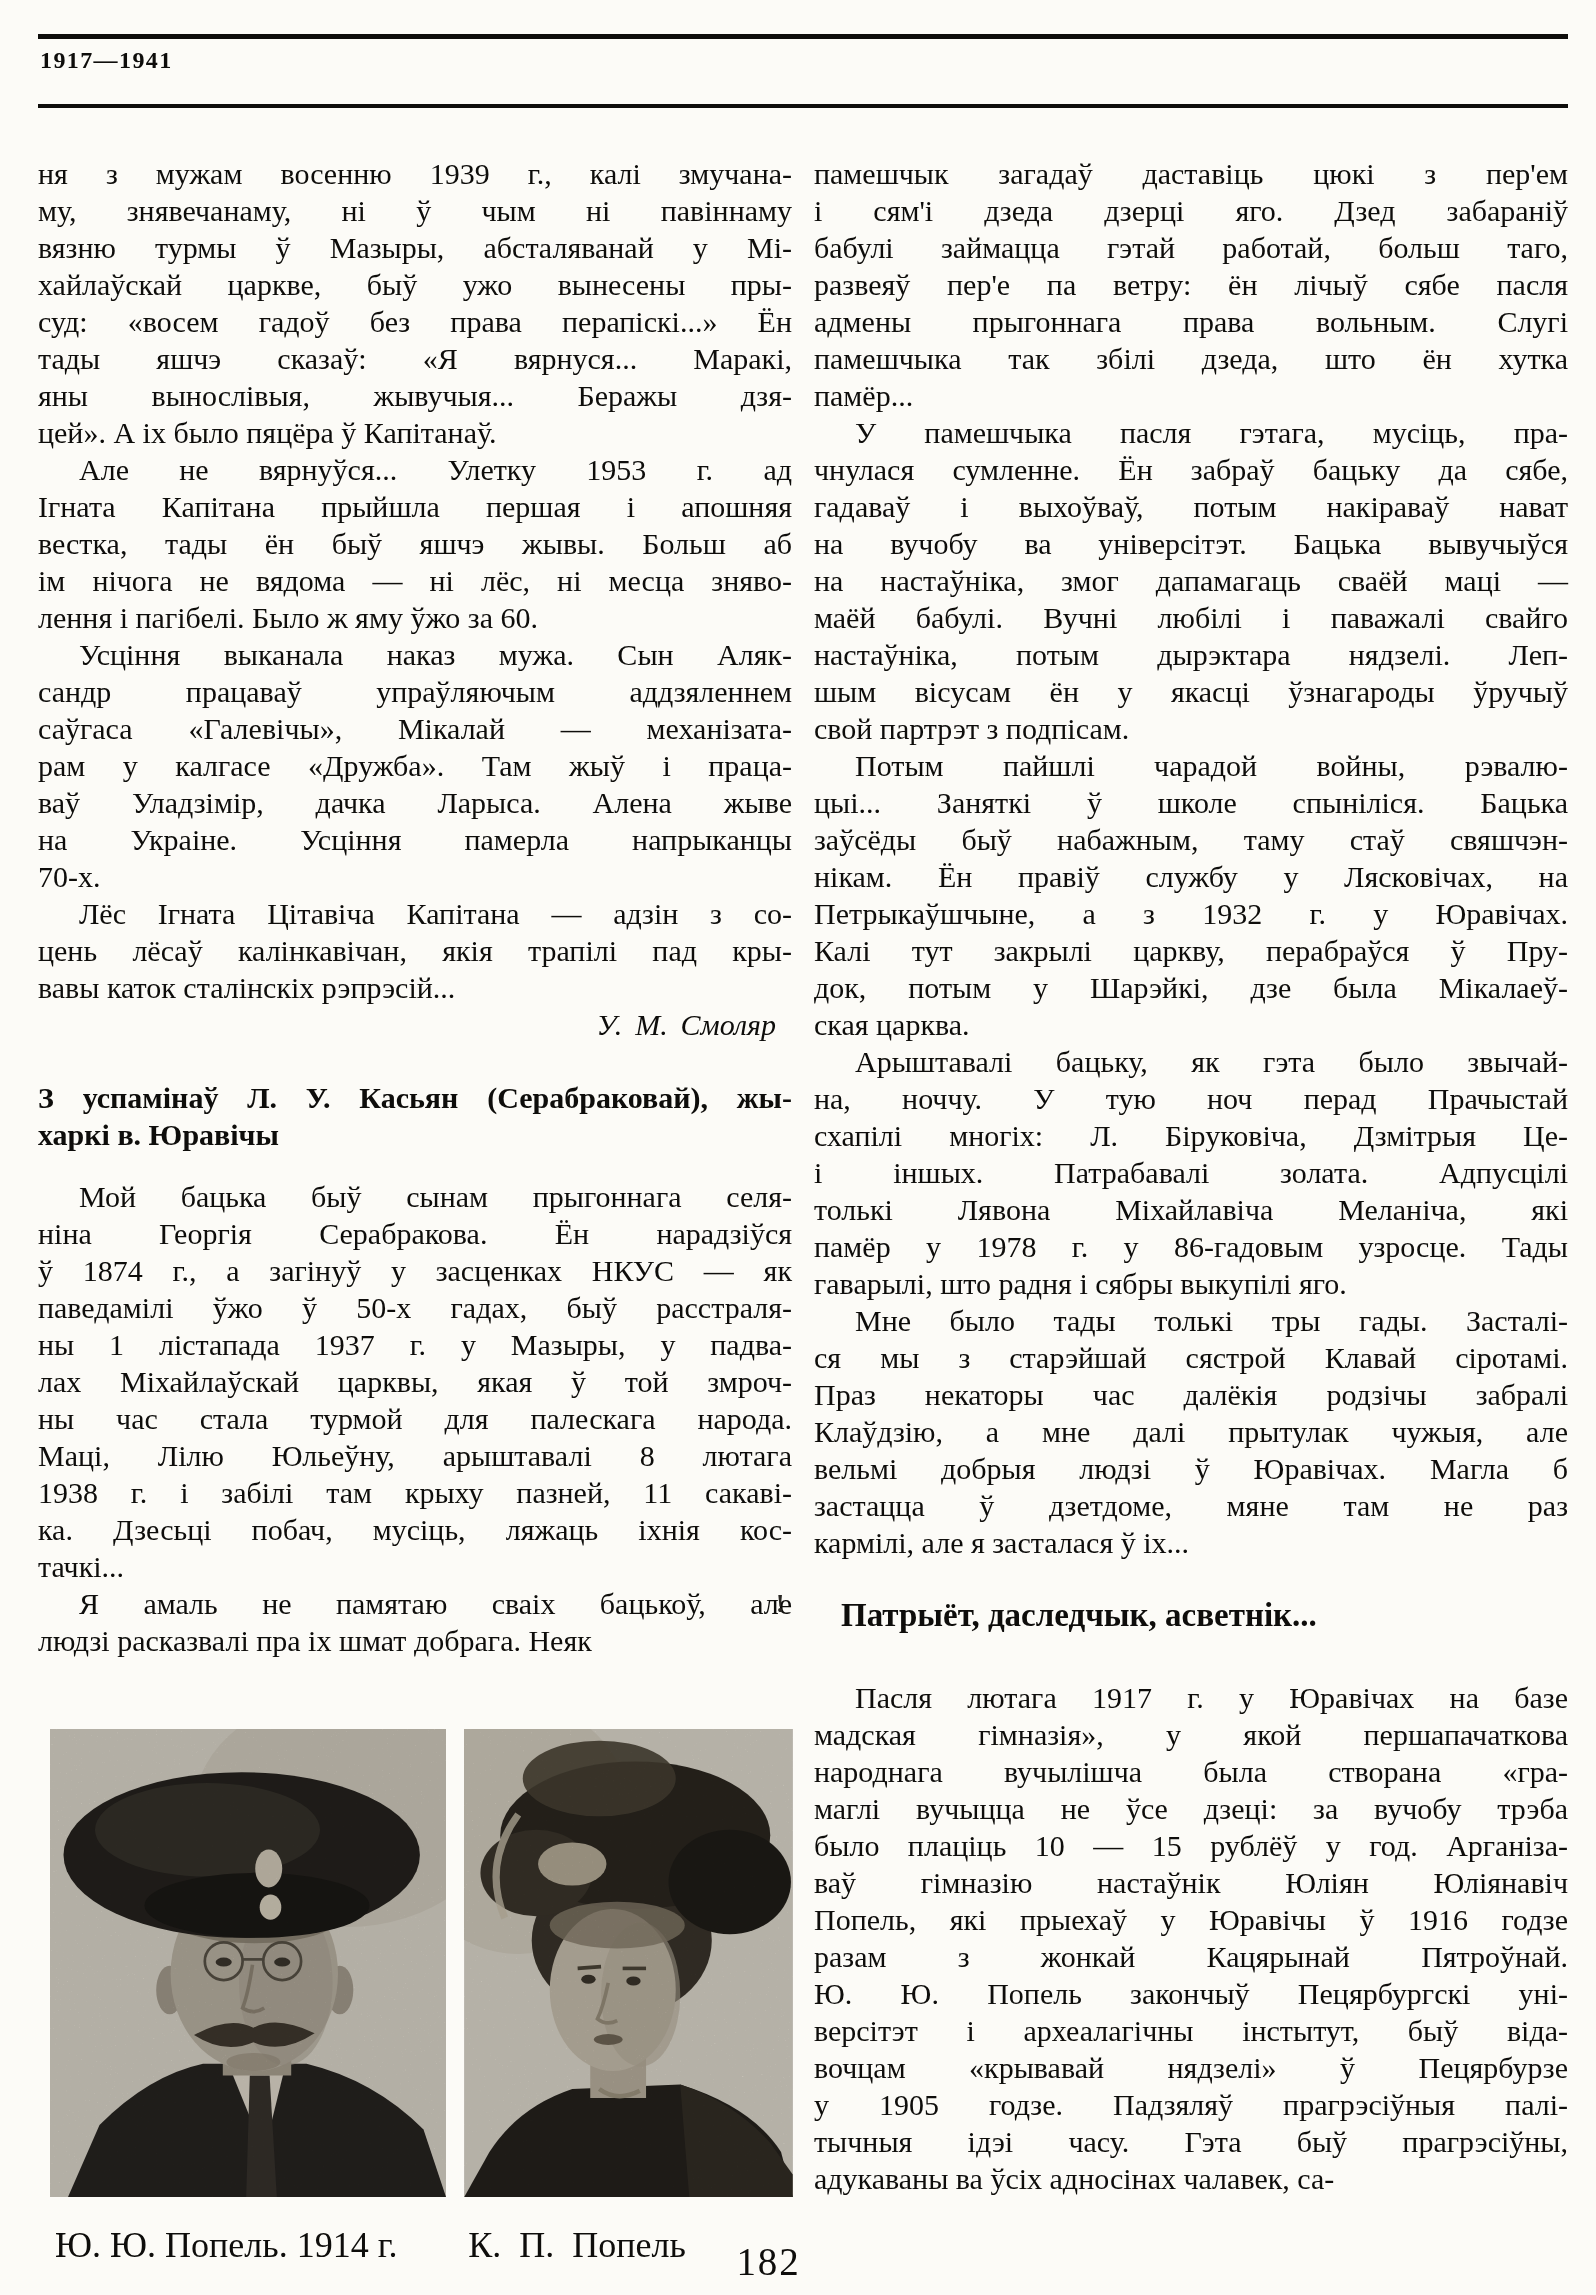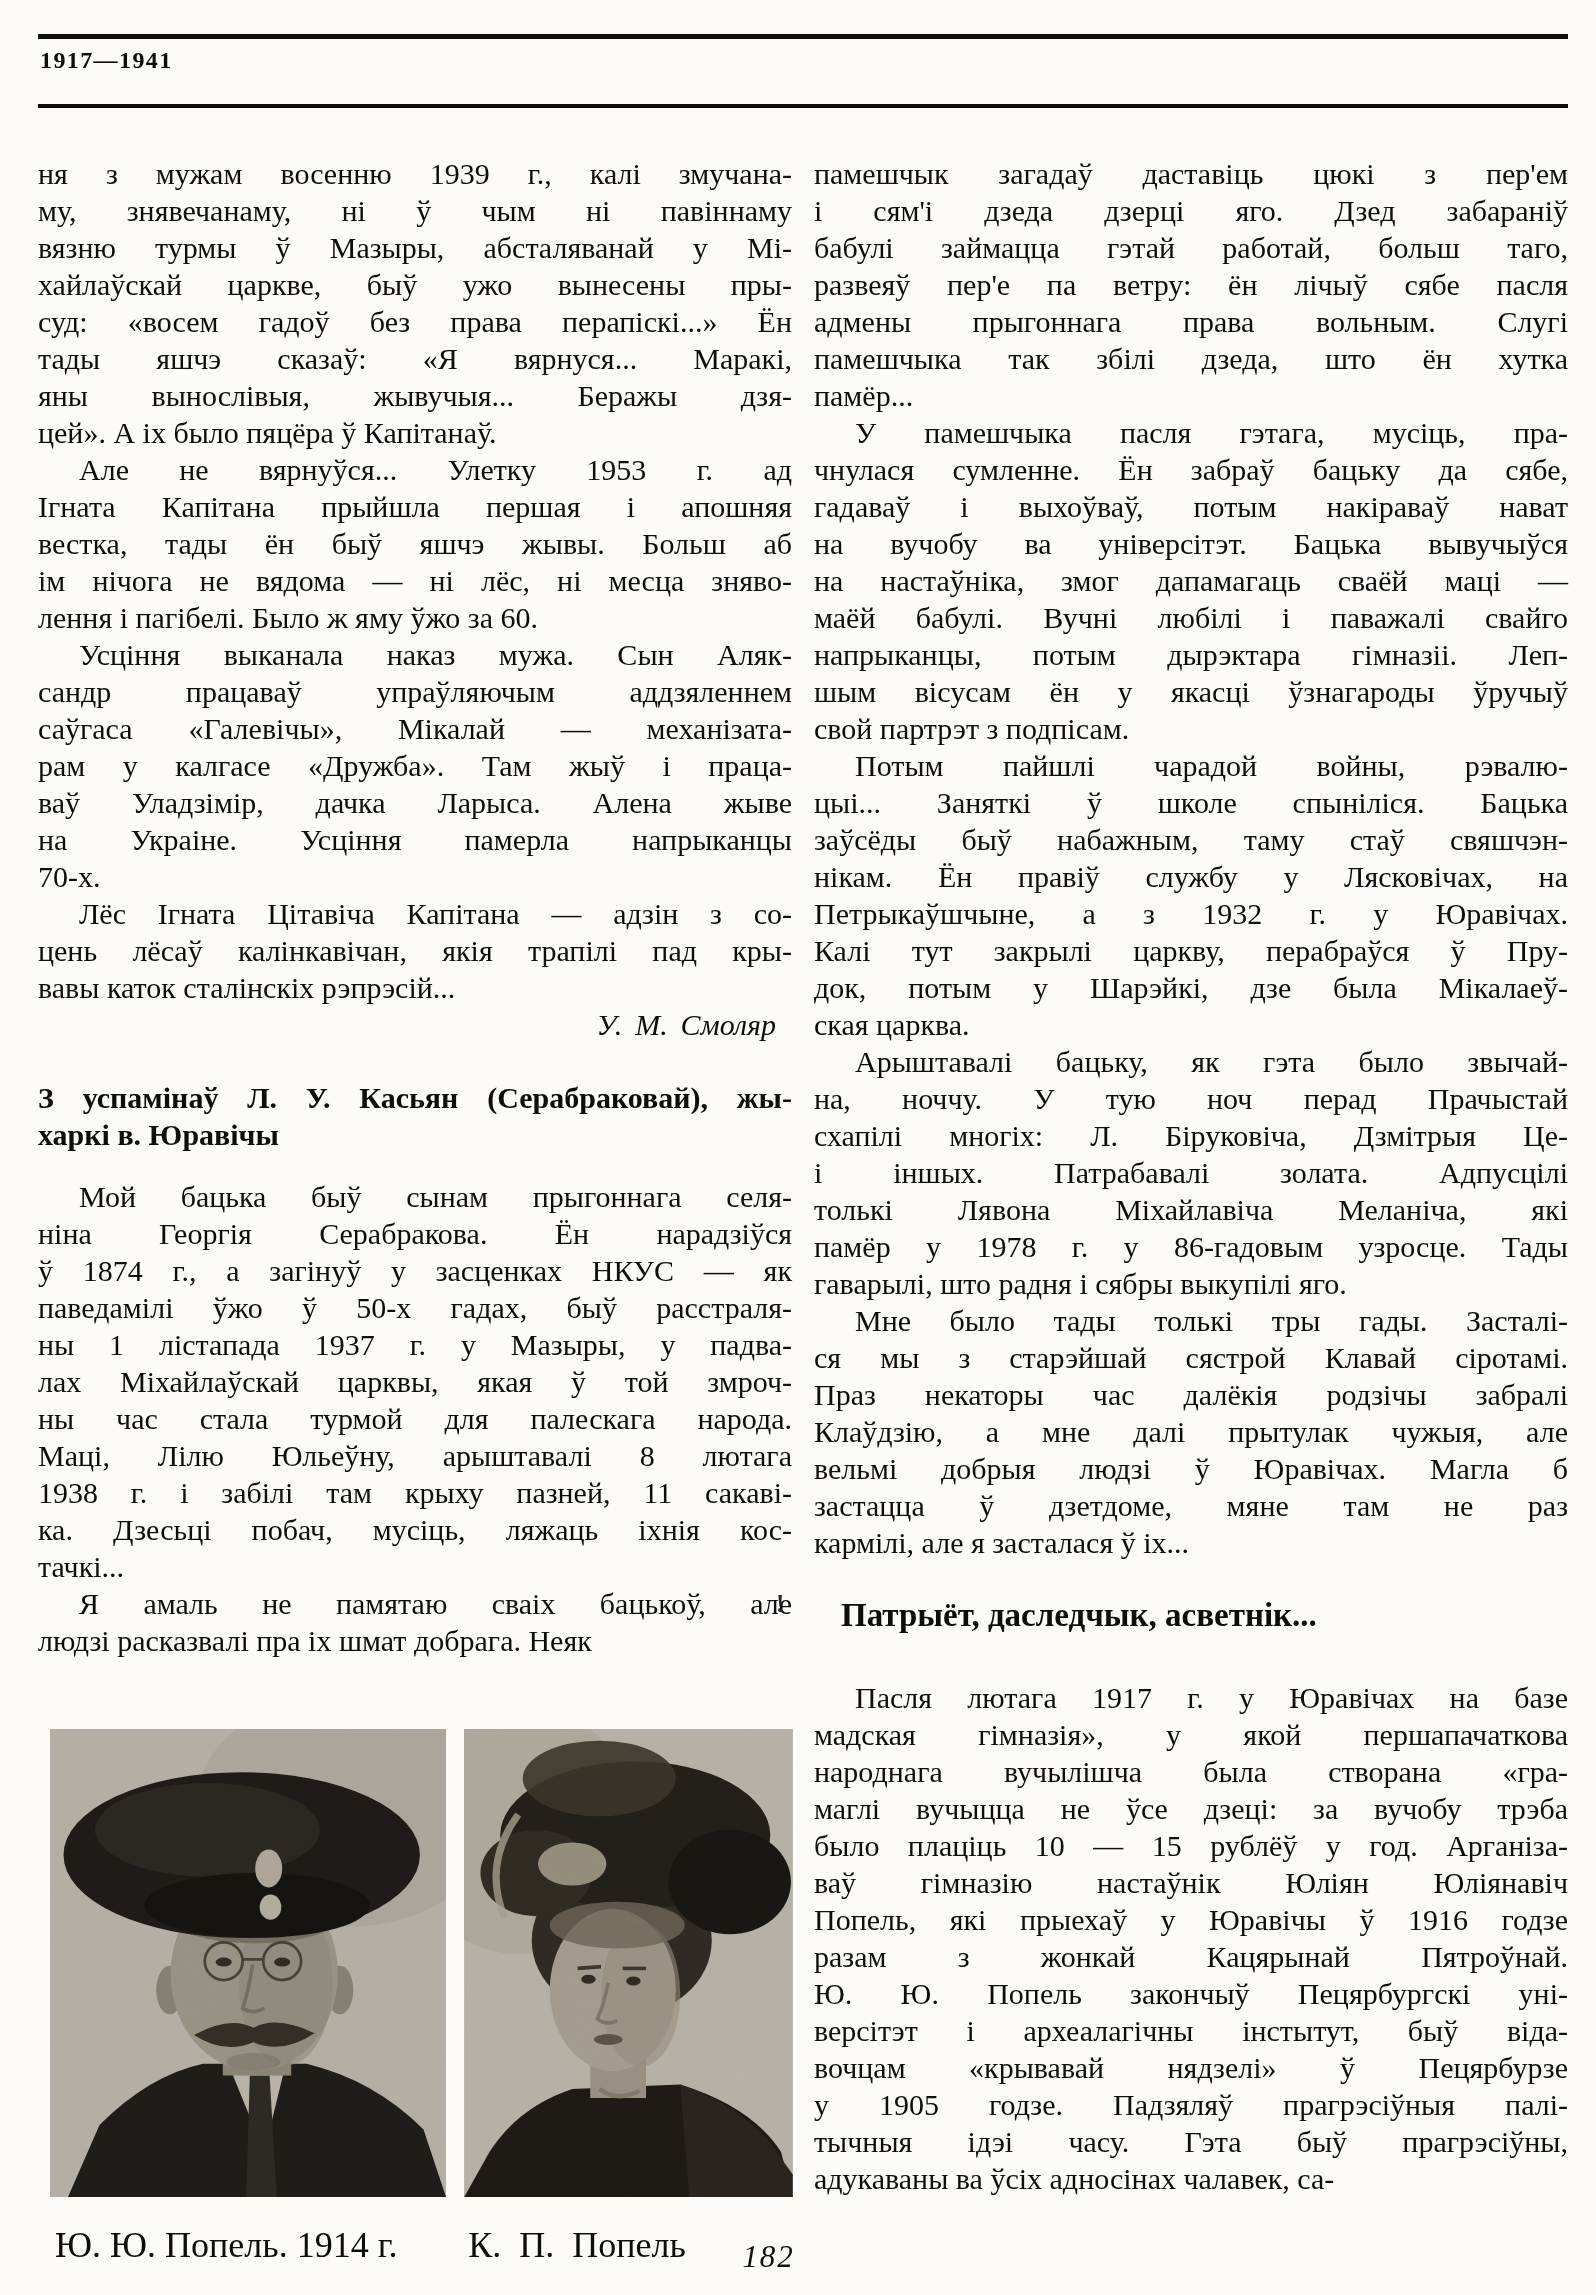--- a/index.html
+++ b/index.html
@@ -56,21 +56,21 @@
   .caption-cell { font-size: 36px; line-height: 36px; padding-left: 5.4px; }
   .caption-cell.c1 { width: 396px; }
   .caption-cell.c2 { width: 329px; word-spacing: 9px; }
 
   .artifact {
     position: absolute; left: 776px; top: 1590px;
     font-size: 25px; font-weight: 700; color: #2a2824;
   }
   .page-number {
     position: absolute; left: 0; top: 2239px; width: 1537px;
-    text-align: center; font-size: 31px; letter-spacing: 1.8px; font-style: italic;
+    text-align: center; font-size: 39px; letter-spacing: 1.8px;
   }
 </style>
 </head>
 <body>
 
 <div class="page">
 
   <div class="rule rule-top"></div>
   <div class="years">1917—1941</div>
   <div class="rule rule-bottom"></div>
@@ -224,21 +224,21 @@
           <div class="line">памешчыка так збілі дзеда, што ён хутка</div>
           <div class="line last">памёр...</div>
         </div>
         <div class="block para">
           <div class="line indent">У памешчыка пасля гэтага, мусіць, пра-</div>
           <div class="line">чнулася сумленне. Ён забраў бацьку да сябе,</div>
           <div class="line">гадаваў і выхоўваў, потым накіраваў нават</div>
           <div class="line">на вучобу ва універсітэт. Бацька вывучыўся</div>
           <div class="line">на настаўніка, змог дапамагаць сваёй маці —</div>
           <div class="line">маёй бабулі. Вучні любілі і паважалі свайго</div>
-          <div class="line">напрыканцы, потым дырэктара гімназіі. Леп-</div>
+          <div class="line">настаўніка, потым дырэктара нядзелі. Леп-</div>
           <div class="line">шым вісусам ён у якасці ўзнагароды ўручыў</div>
           <div class="line last">свой партрэт з подпісам.</div>
         </div>
         <div class="block para">
           <div class="line indent">Потым пайшлі чарадой войны, рэвалю-</div>
           <div class="line">цыі... Заняткі ў школе спыніліся. Бацька</div>
           <div class="line">заўсёды быў набажным, таму стаў свяшчэн-</div>
           <div class="line">нікам. Ён правіў службу у Лясковічах, на</div>
           <div class="line">Петрыкаўшчыне, а з 1932 г. у Юравічах.</div>
           <div class="line">Калі тут закрылі царкву, перабраўся ў Пру-</div>

